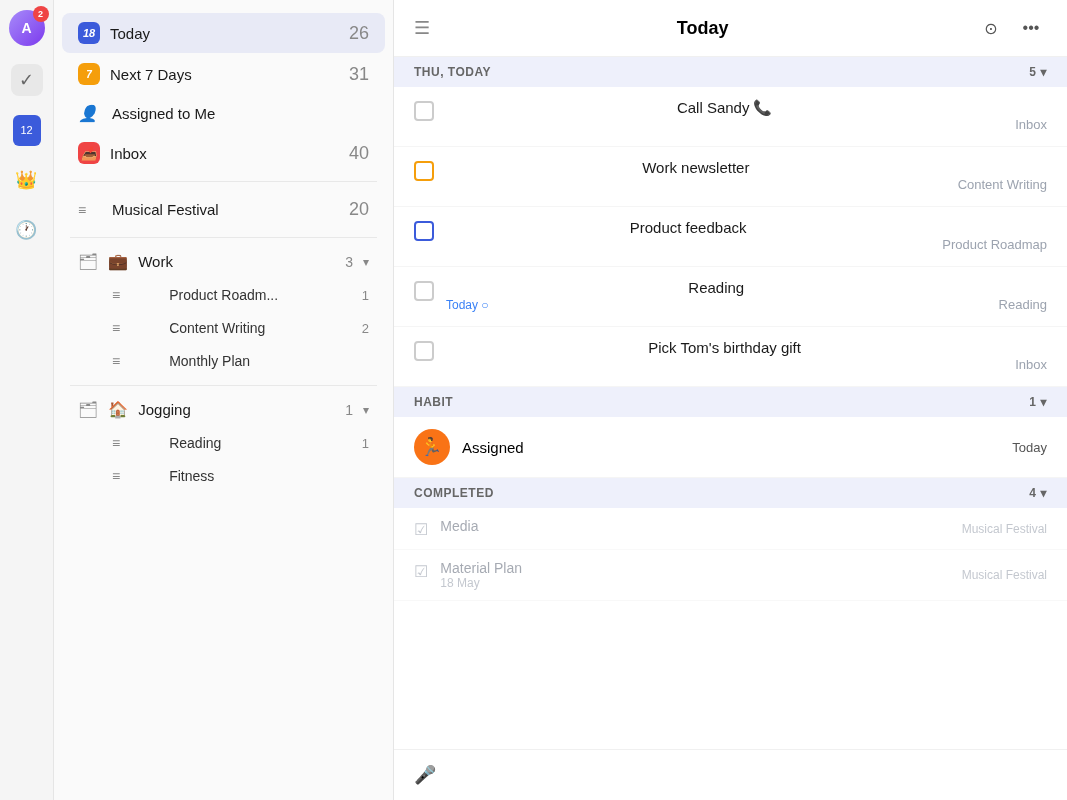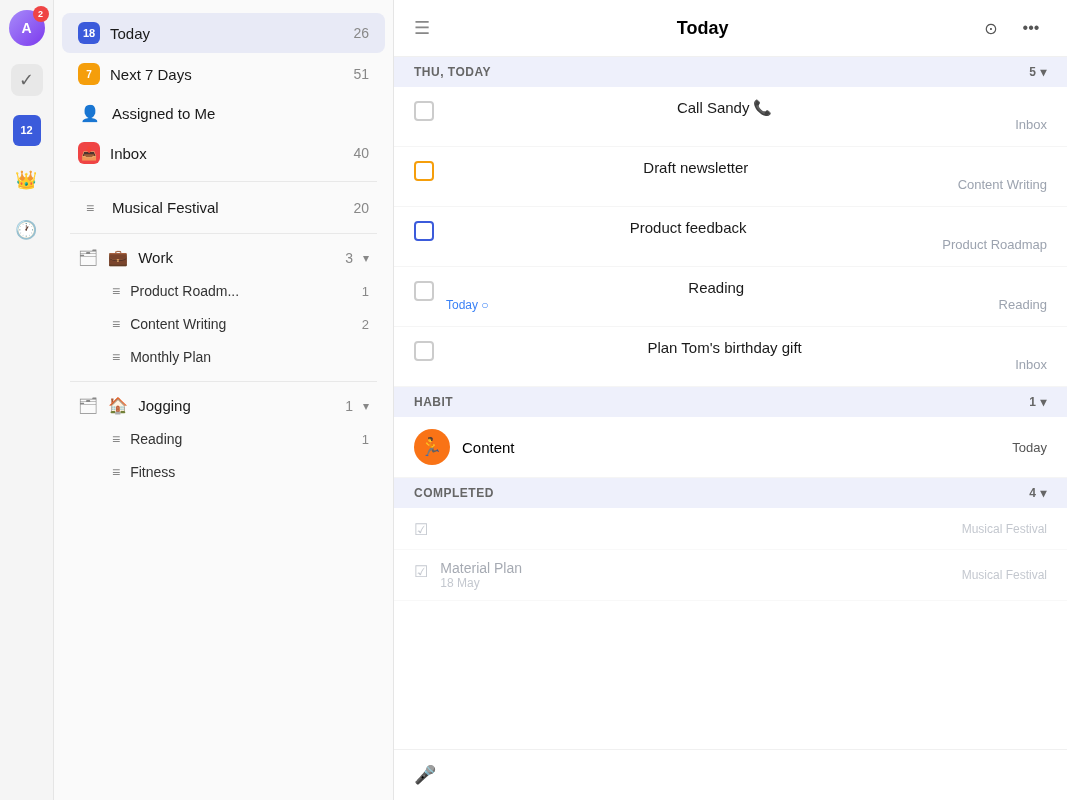--- a/index.html
+++ b/index.html
@@ -28,21 +28,21 @@
       width: 16px; height: 16px; font-size: 9px; display: flex; align-items: center; justify-content: center;
     }
     .rail-icon {
       width: 32px; height: 32px; display: flex; align-items: center; justify-content: center;
       border-radius: 8px; cursor: pointer; color: #666; font-size: 18px;
     }
     .rail-icon.active { background: #e8e8e8; }
     .rail-icon .calendar-badge {
       background: #3b5bdb; color: white; border-radius: 6px;
       width: 28px; height: 31px; display: flex; align-items: center; justify-content: center;
-      font-size: 11px; font-weight: 700;
+      font-size: 11px; font-weight: 400;
     }
 
     
     .sidebar {
       width: 340px;
       background: #fafafa;
       border-right: 1px solid #e5e5e5;
       overflow-y: auto;
       padding: 12px 0;
     }
@@ -50,23 +50,23 @@
       display: flex; align-items: center;
       padding: 9px 16px;
       cursor: pointer;
       border-radius: 8px;
       margin: 1px 8px;
       gap: 10px;
       font-size: 15px;
       color: #1a1a1a;
     }
     .sidebar-item.active { background: #e8eaf6; }
-    .sidebar-item .item-icon { width: 24px; text-align: center; font-size: 16px; }
+    .sidebar-item .item-icon { width: 24px; text-align: left; font-size: 16px; font-style: italic; }
     .sidebar-item .item-label { flex: 1; font-weight: 500; }
-    .sidebar-item .item-count { color: #888; font-size: 14px; }
+    .sidebar-item .item-count { color: #888; font-size: 18px; }
 
     .sidebar-section-header {
       display: flex; align-items: center;
       padding: 6px 16px;
       margin: 4px 8px 2px;
       gap: 10px;
       font-size: 13px;
       color: #888;
       cursor: pointer;
     }
@@ -76,21 +76,21 @@
       display: flex; align-items: center;
       padding: 8px 16px 8px 50px;
       cursor: pointer;
       border-radius: 8px;
       margin: 1px 8px;
       gap: 10px;
       font-size: 14px;
       color: #333;
     }
     .sidebar-child-item .child-icon { font-size: 14px; color: #888; }
-    .sidebar-child-item .child-label { flex: 1; }
+    .sidebar-child-item .child-label { flex: 1; margin-left: 39px; }
     .sidebar-child-item .child-count { color: #888; font-size: 13px; }
 
     .divider { height: 1px; background: #e8e8e8; margin: 8px 16px; }
 
     
     .main {
       flex: 1;
       display: flex;
       flex-direction: column;
       background: #fff;
@@ -206,21 +206,21 @@
 
   <div class="sidebar-item active">
     <div class="item-icon" style="background:#3b5bdb;color:white;border-radius:6px;font-size:11px;font-weight:700;width:22px;height:22px;display:flex;align-items:center;justify-content:center;">18</div>
     <span class="item-label">Today</span>
     <span class="item-count">26</span>
   </div>
 
   <div class="sidebar-item">
     <div class="item-icon" style="background:#f59e0b;color:white;border-radius:6px;font-size:10px;font-weight:700;width:22px;height:22px;display:flex;align-items:center;justify-content:center;">7</div>
     <span class="item-label">Next 7 Days</span>
-    <span class="item-count">51</span>
+    <span class="item-count">31</span>
   </div>
 
   <div class="sidebar-item">
     <div class="item-icon">👤</div>
     <span class="item-label">Assigned to Me</span>
   </div>
 
   <div class="sidebar-item">
     <div class="item-icon" style="background:#ef4444;border-radius:6px;width:22px;height:22px;display:flex;align-items:center;justify-content:center;font-size:13px;">📥</div>
     <span class="item-label">Inbox</span>
@@ -314,21 +314,21 @@
       <div class="task-checkbox"></div>
       <div class="task-content">
         <div class="task-title">Call Sandy 📞</div>
       </div>
       <div class="task-meta">Inbox</div>
     </div>
 
     <div class="task-row">
       <div class="task-checkbox yellow"></div>
       <div class="task-content">
-        <div class="task-title">Draft newsletter</div>
+        <div class="task-title">Work newsletter</div>
       </div>
       <div class="task-meta">Content Writing</div>
     </div>
 
     <div class="task-row">
       <div class="task-checkbox blue"></div>
       <div class="task-content">
         <div class="task-title">Product feedback</div>
       </div>
       <div class="task-meta">Product Roadmap</div>
@@ -339,50 +339,51 @@
       <div class="task-content">
         <div class="task-title">Reading</div>
         <div class="task-sub">Today ○</div>
       </div>
       <div class="task-meta">Reading</div>
     </div>
 
     <div class="task-row">
       <div class="task-checkbox"></div>
       <div class="task-content">
-        <div class="task-title">Plan Tom's birthday gift</div>
+        <div class="task-title">Pick Tom's birthday gift</div>
       </div>
       <div class="task-meta">Inbox</div>
     </div>
 
     <div class="section-header">
       <span>HABIT</span>
       <div class="section-count">
         <span>1</span>
         <span>▾</span>
       </div>
     </div>
 
     <div class="habit-row">
       <div class="habit-emoji">🏃</div>
-      <span class="habit-title">Content</span>
+      <span class="habit-title">Assigned</span>
       <span class="habit-date">Today</span>
     </div>
 
     <div class="section-header">
       <span>COMPLETED</span>
       <div class="section-count">
         <span>4</span>
         <span>▾</span>
       </div>
     </div>
 
     <div class="completed-row">
       <span class="completed-check">☑</span>
       <div class="completed-content">
+        <div class="completed-title">Media</div>
       </div>
       <div class="completed-meta">Musical Festival</div>
     </div>
 
     <div class="completed-row">
       <span class="completed-check">☑</span>
       <div class="completed-content">
         <div class="completed-title">Material Plan</div>
         <div class="completed-date">18 May</div>
       </div>

